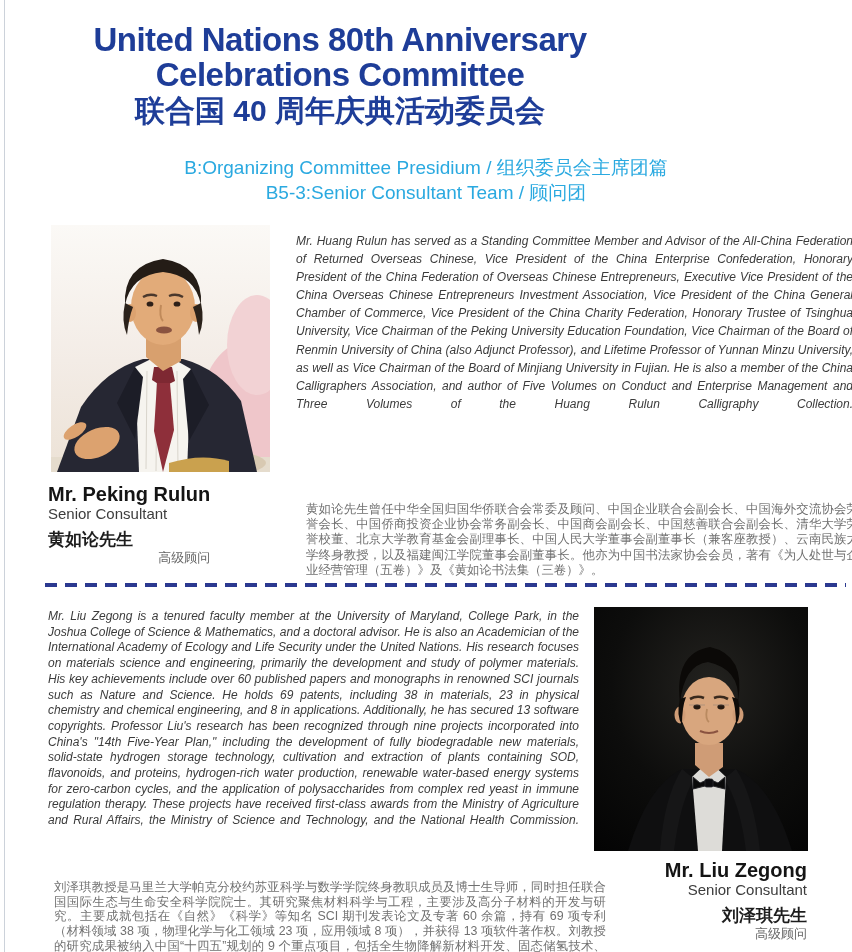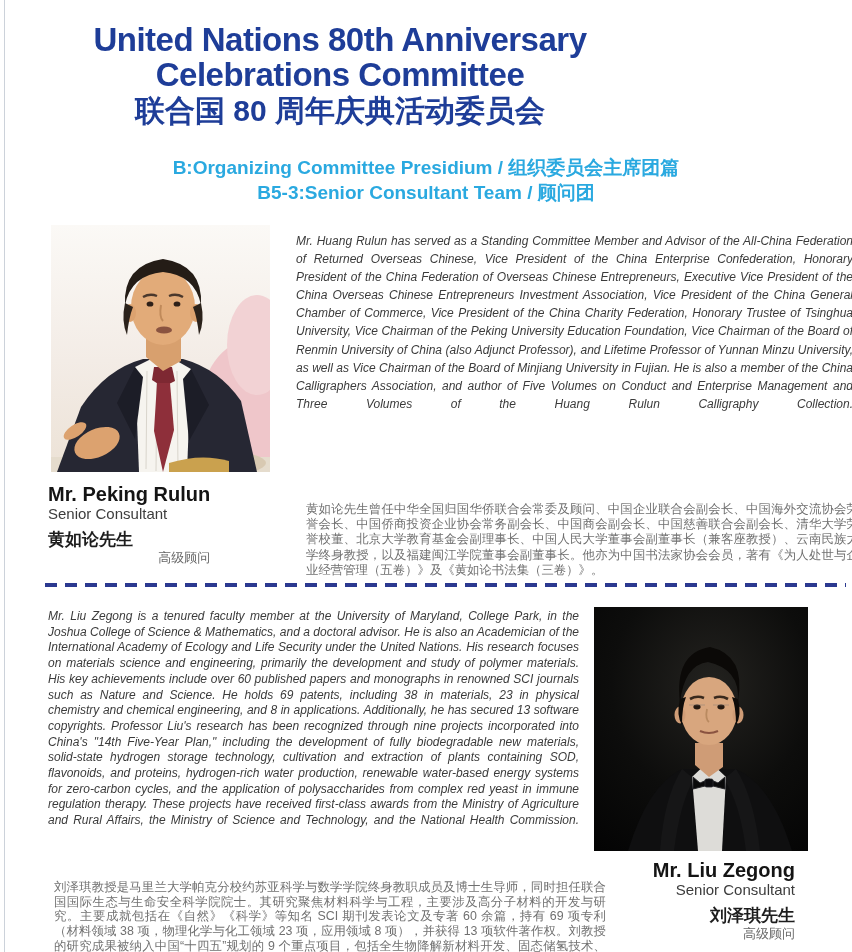--- a/index.html
+++ b/index.html
@@ -16,21 +16,21 @@
   }
   
   .title{
     position:absolute;left:0;top:22px;width:680px;
     text-align:center;color:#1e3d98;font-weight:bold;
   }
   .title .t-en{font-size:33px;line-height:35px;letter-spacing:-0.5px;}
   .title .t-zh{font-size:30px;line-height:36px;margin-top:1px;}
   .subtitle{
     position:absolute;left:0;top:155px;width:852px;
-    text-align:center;color:#2aa9e0;font-weight:bold;
+    text-align:center;color:#2aa9e0;font-weight:normal;
     font-size:19px;line-height:25px;
   }
   
   .photo1{position:absolute;left:51px;top:225px;width:219px;height:247px;}
   .photo2{position:absolute;left:594px;top:607px;width:214px;height:244px;}
   .photo1 svg,.photo2 svg{display:block;width:100%;height:100%;}
   
   .bio-en{
     margin:8px;color:#3b3b3b;
     text-align:justify;text-align-last:justify;
@@ -43,41 +43,41 @@
   .bio-zh{
     margin:14px;color:#707070;
     text-align:justify;
     font-size:12.4px;
   }
   .p1zh{position:absolute;left:292px;top:488px;width:553px;line-height:15.2px;}
   .p2zh{position:absolute;left:40px;top:866px;width:552px;line-height:14.7px;}
   
   .nameblock{position:absolute;}
   .nb1{left:48px;top:483px;text-align:left;}
-  .nb2{right:57px;top:859px;text-align:right;}
+  .nb2{right:45px;top:859px;text-align:right;}
   .nm-en{font-size:20px;font-weight:bold;color:#141414;line-height:23px;}
   .role-en{font-size:15px;color:#3c3c3c;line-height:16px;}
   .nm-zh{font-size:17px;font-weight:bold;color:#1d1d1d;line-height:21px;margin-top:7px;}
   .role-zh{font-size:13px;color:#676767;line-height:16px;text-align:right;}
   
   .divider{
     position:absolute;left:45px;top:583px;width:801px;height:4px;
     background:repeating-linear-gradient(90deg,#2b3990 0px,#2b3990 12px,transparent 12px,transparent 20px);
   }
 </style>
 </head>
 <body>
 
 <div class="page">
   <div class="edge-line"></div>
 
   <div class="title">
     <div class="t-en">United Nations 80th Anniversary</div>
     <div class="t-en">Celebrations Committee</div>
-    <div class="t-zh">联合国 80 周年庆典活动委员会</div>
+    <div class="t-zh">联合国 40 周年庆典活动委员会</div>
   </div>
   <div class="subtitle">
     <div>B:Organizing Committee Presidium / 组织委员会主席团篇</div>
     <div>B5-3:Senior Consultant Team / 顾问团</div>
   </div>
 
   <div class="photo1">
     <svg viewBox="0 0 219 247" preserveAspectRatio="none">
       <defs>
         <linearGradient id="bg1" x1="0" y1="0" x2="0" y2="1">

